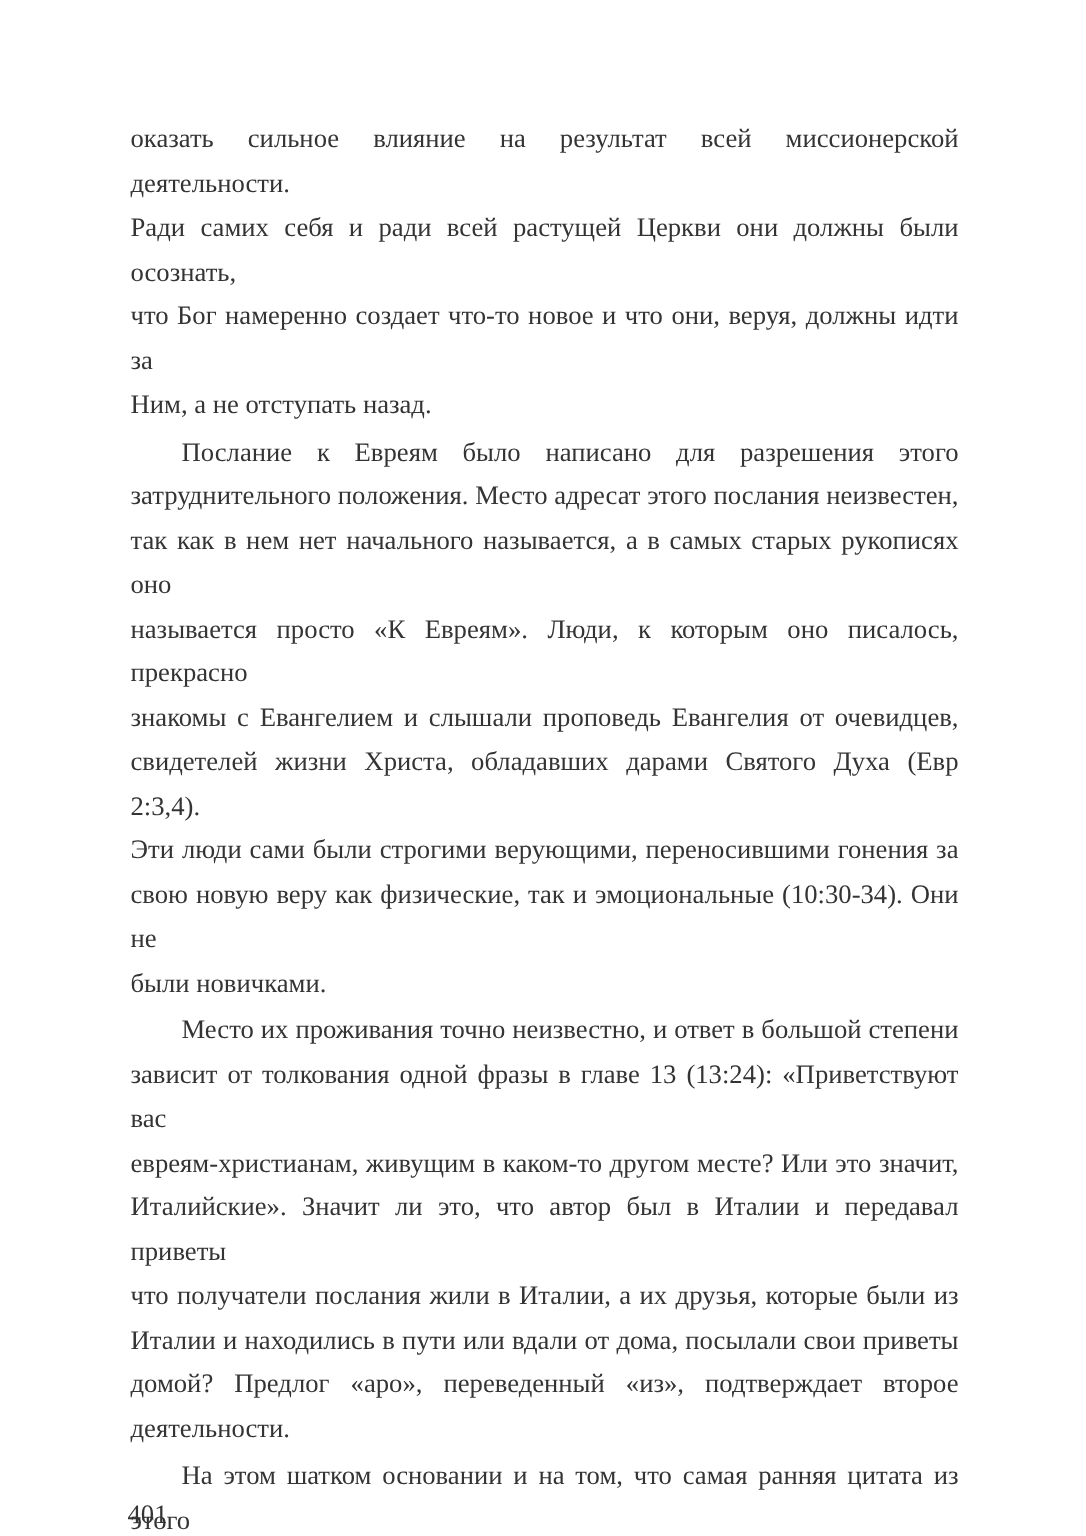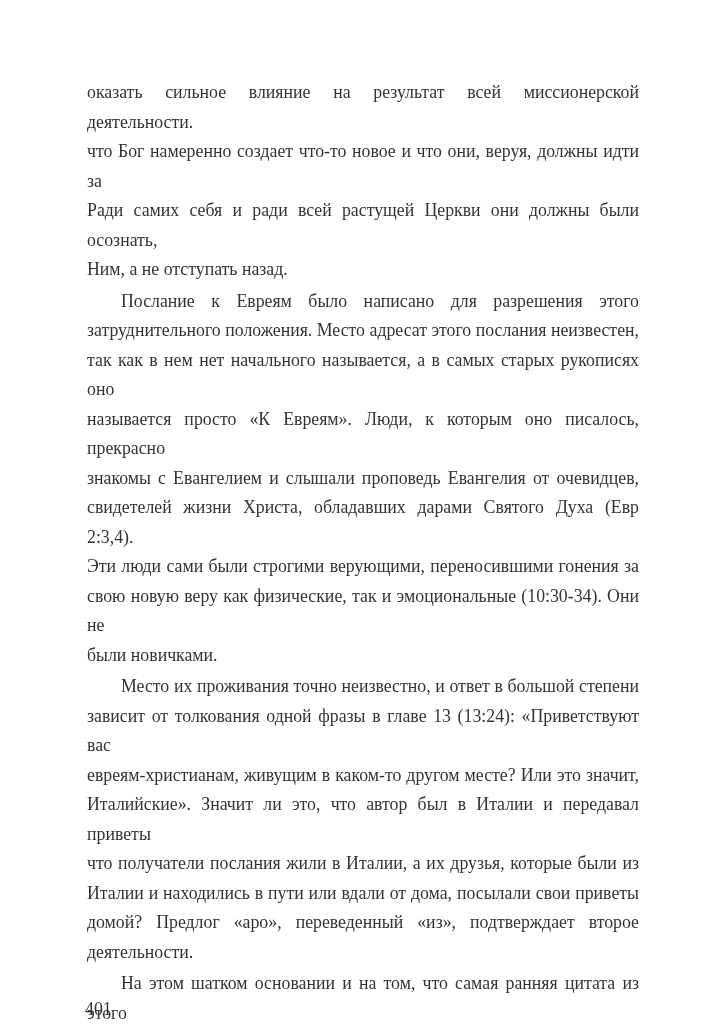--- a/index.html
+++ b/index.html
@@ -52,22 +52,22 @@
     line-height: 22px;
   }
 </style>
 </head>
 <body>
 
 <div class="page">
   <div class="text-block">
       <div class="paragraph">
         <div class="line">оказать сильное влияние на результат всей миссионерской деятельности.</div>
+        <div class="line">Ради самих себя и ради всей растущей Церкви они должны были осознать,</div>
         <div class="line">что Бог намеренно создает что-то новое и что они, веруя, должны идти за</div>
-        <div class="line">Ради самих себя и ради всей растущей Церкви они должны были осознать,</div>
         <div class="line last">Ним, а не отступать назад.</div>
       </div>
       <div class="paragraph">
         <div class="line indent">Послание к Евреям было написано для разрешения этого</div>
         <div class="line">затруднительного положения. Место адресат этого послания неизвестен,</div>
         <div class="line">так как в нем нет начального называется, а в самых старых рукописях оно</div>
         <div class="line">называется просто «К Евреям». Люди, к которым оно писалось, прекрасно</div>
         <div class="line">знакомы с Евангелием и слышали проповедь Евангелия от очевидцев,</div>
         <div class="line">свидетелей жизни Христа, обладавших дарами Святого Духа (Евр 2:3,4).</div>
         <div class="line">Эти люди сами были строгими верующими, переносившими гонения за</div>

